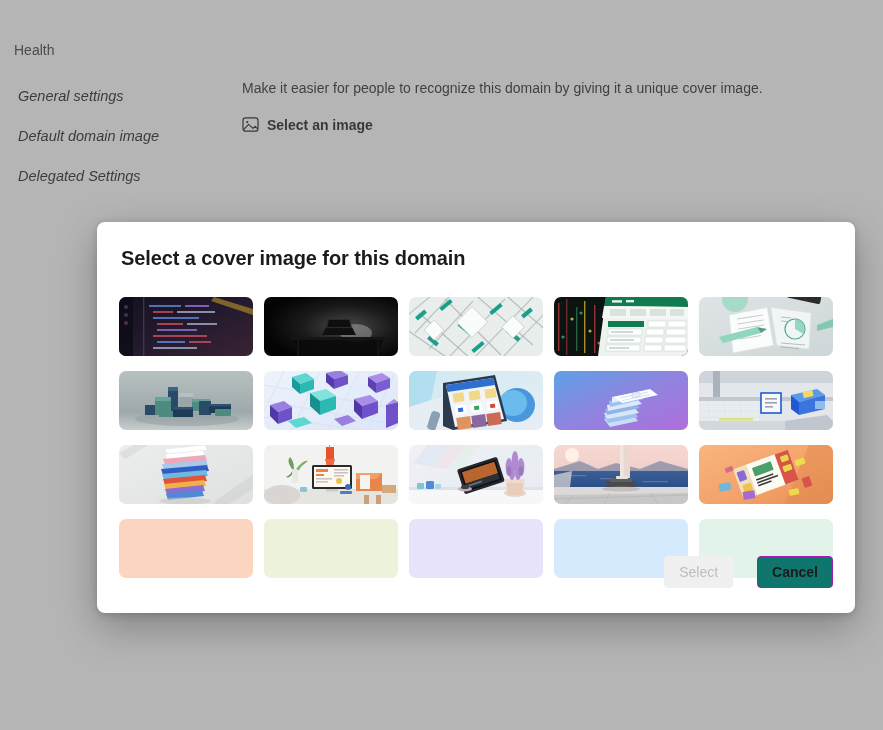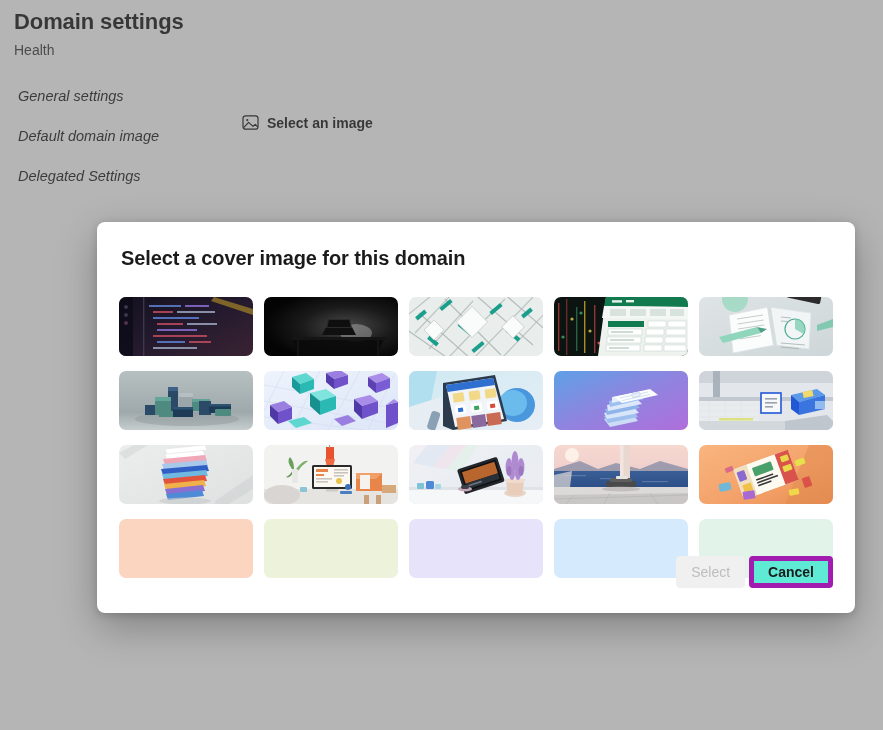--- a/index.html
+++ b/index.html
@@ -75,21 +75,21 @@
   }
   .content p.desc {
     margin: 10px 0 0 0;
     font-size: 14px;
     color: #2b2b2b;
   }
   .select-image-link {
     display: inline-flex;
     align-items: center;
     gap: 8px;
-    margin-top: 44px;
+    margin-top: 20px;
     font-size: 14px;
     font-weight: 600;
     color: #1b1b1b;
     cursor: pointer;
   }
   .select-image-link .ico {
     width: 17px; height: 17px;
     display: inline-block;
     line-height: 0;
   }
@@ -136,70 +136,71 @@
     position: relative;
   }
   .thumb svg { display: block; width: 134px; height: 59px; }
 
   
   .footer {
     position: absolute;
     right: 22px; bottom: 25px;
     display: flex;
     align-items: center;
-    gap: 4px;
+    gap: 10px;
   }
   .btn {
     height: 32px;
     min-width: 60px;
     padding: 0 14px;
     border-radius: 4px;
     font-size: 14px;
     font-family: "Liberation Sans", sans-serif;
     display: inline-flex;
     align-items: center;
     justify-content: center;
   }
   .btn-primary-disabled {
     background: #f0f0f0;
     border: 1px solid #f0f0f0;
     color: #bdbdbd;
     cursor: default;
   }
   .btn-secondary {
-    background: #5eead4;
-    border: 5px solid #a21caf;
+    background: #0f766e;
+    border: 1px solid #a21caf;
     color: #1b1b1b;
     cursor: pointer;
     font-weight: 600;
+    margin-left: 14px;
   }
 </style>
 </head>
 <body>
 
 <div id="root">
 
   <div class="page">
 
-    <div class="page-title">Domain settings</div>
     <div class="page-subtitle">Health</div>
 
     <div class="sidebar">
       <div class="nav-item">
         <span>General settings</span>
       </div>
       <div class="nav-item">
         <span>Default domain image</span>
       </div>
       <div class="nav-item">
         <span>Delegated Settings</span>
       </div>
     </div>
 
     <div class="content">
+      <p class="desc">Make it easier for people to recognize this domain by giving it a unique cover image.</p>
       <div class="select-image-link">
         <span class="ico">
           <svg viewBox="0 0 17 17" fill="none" xmlns="http://www.w3.org/2000/svg">
             <rect x="1" y="1.8" width="15" height="13.4" rx="2.5" stroke="#1b1b1b" stroke-width="1.2"></rect>
             <circle cx="5.3" cy="6.1" r="1.1" fill="#1b1b1b"></circle>
             <path d="M1.6 13.6 L6.6 8.4 L11 12.4 L13.2 10.4 L15.6 12.8" stroke="#1b1b1b" stroke-width="1.2" fill="none" stroke-linejoin="round"></path>
           </svg>
         </span>
         <span>Select an image</span>
       </div>

